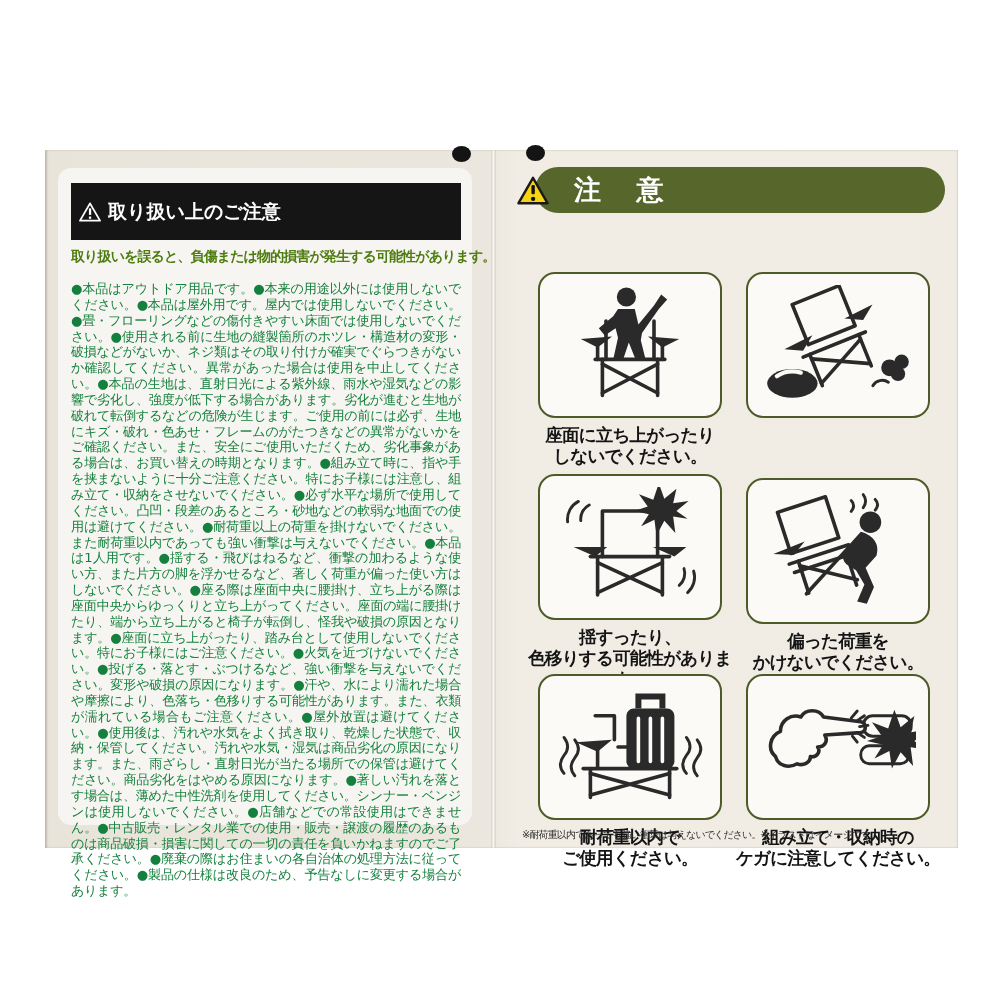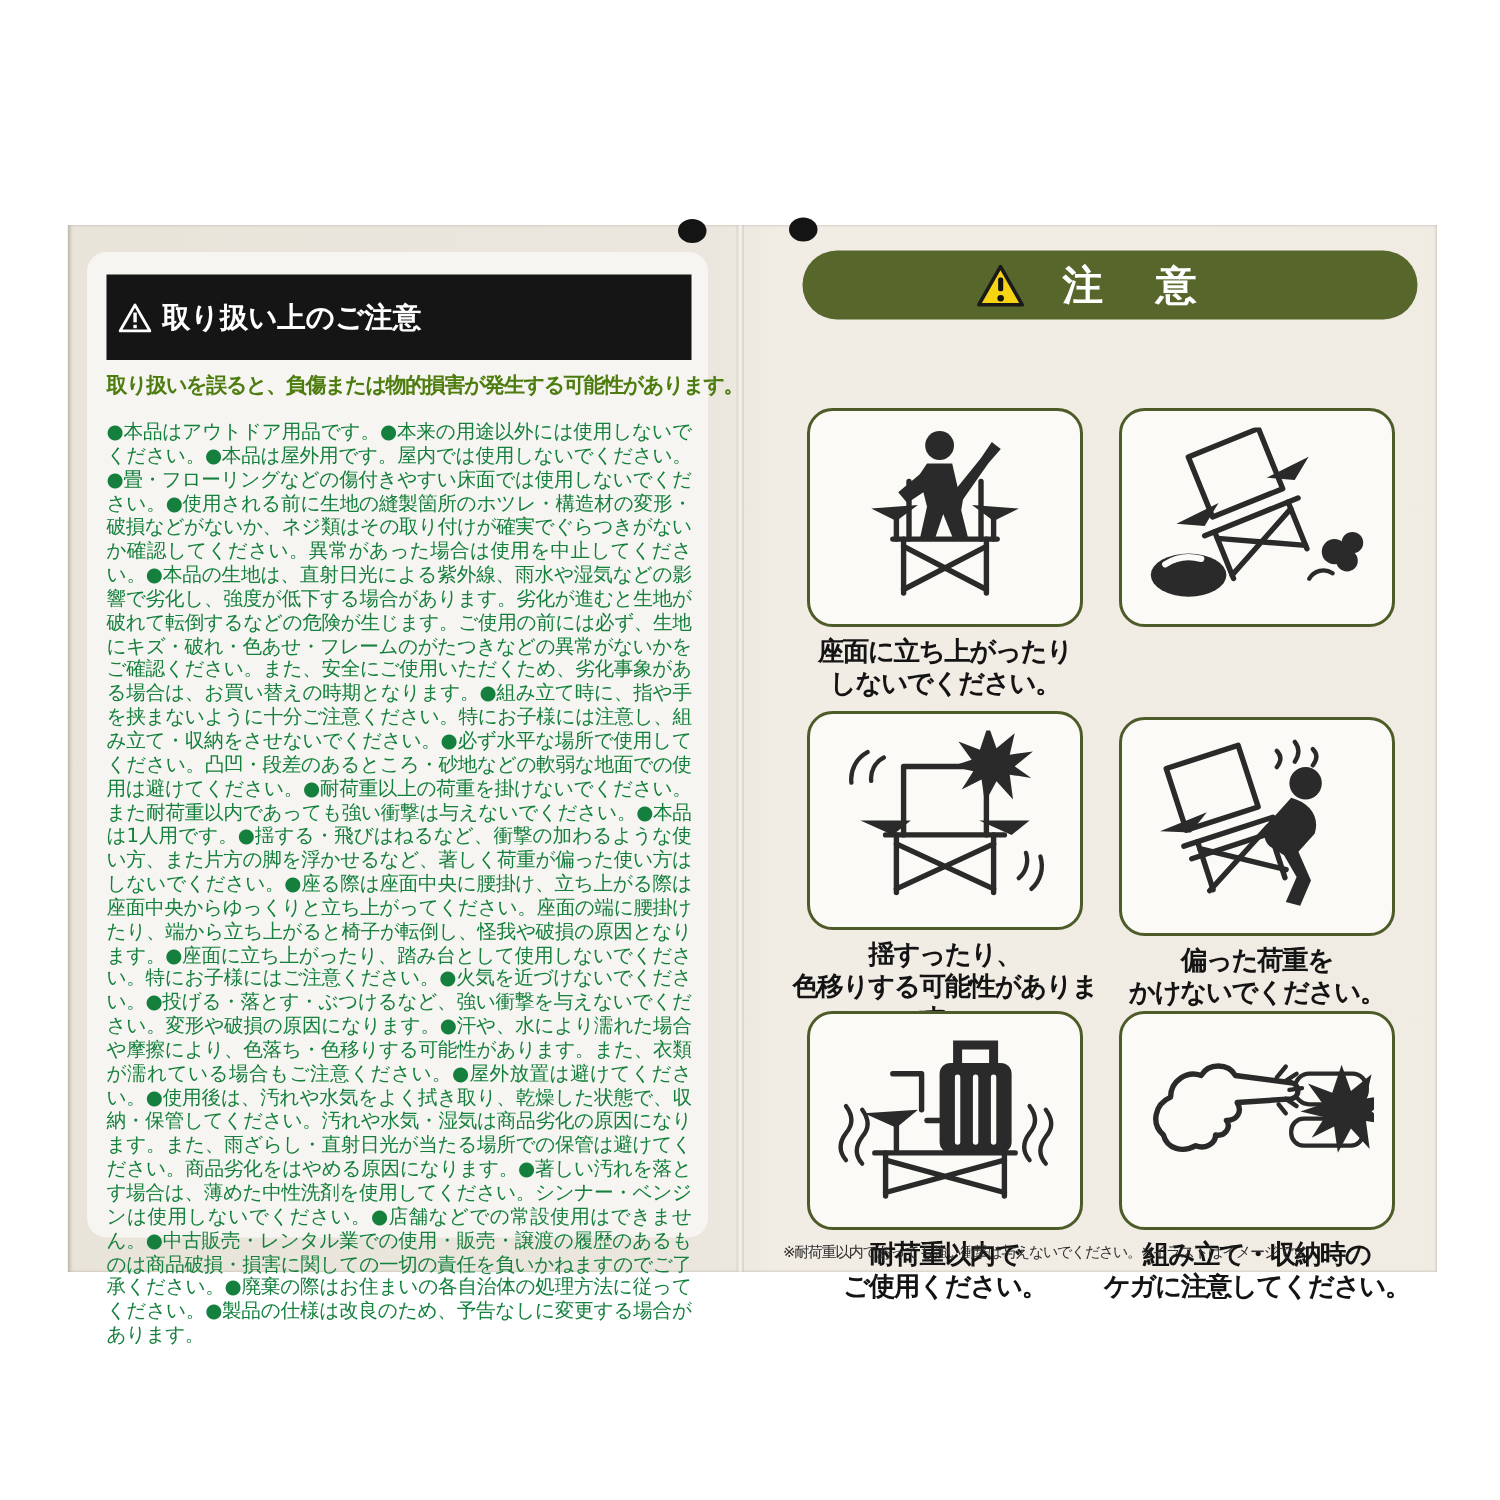--- a/index.html
+++ b/index.html
@@ -40,21 +40,21 @@
     margin-bottom:15px;white-space:nowrap;
   }
   .body-text{
     font-weight:normal;font-size:13.1px;line-height:15.85px;letter-spacing:-0.35px;
     color:#15803d;text-align:justify;
   }
 
   
   .green-header{
     position:absolute;left:535px;top:167px;width:410px;height:46px;border-radius:24px;
-    background:#57662b;display:flex;align-items:center;justify-content:center;gap:12px;
+    background:#57662b;display:flex;align-items:center;gap:12px;
   }
   .green-header .warn-tri{width:32px;height:29px;flex:0 0 auto;margin-left:-18px;}
   .green-header .hdr-label{
     color:#ffffff;font-weight:bold;font-size:27px;letter-spacing:13px;text-indent:13px;
     white-space:nowrap;
   }
   .warn-item{position:absolute;width:210px;text-align:center;margin-top:44px;}
   .pict-card{
     width:184px;height:146px;margin:0 auto;background:#fbfaf7;
     border:2px solid #4d5b28;border-radius:17px;

